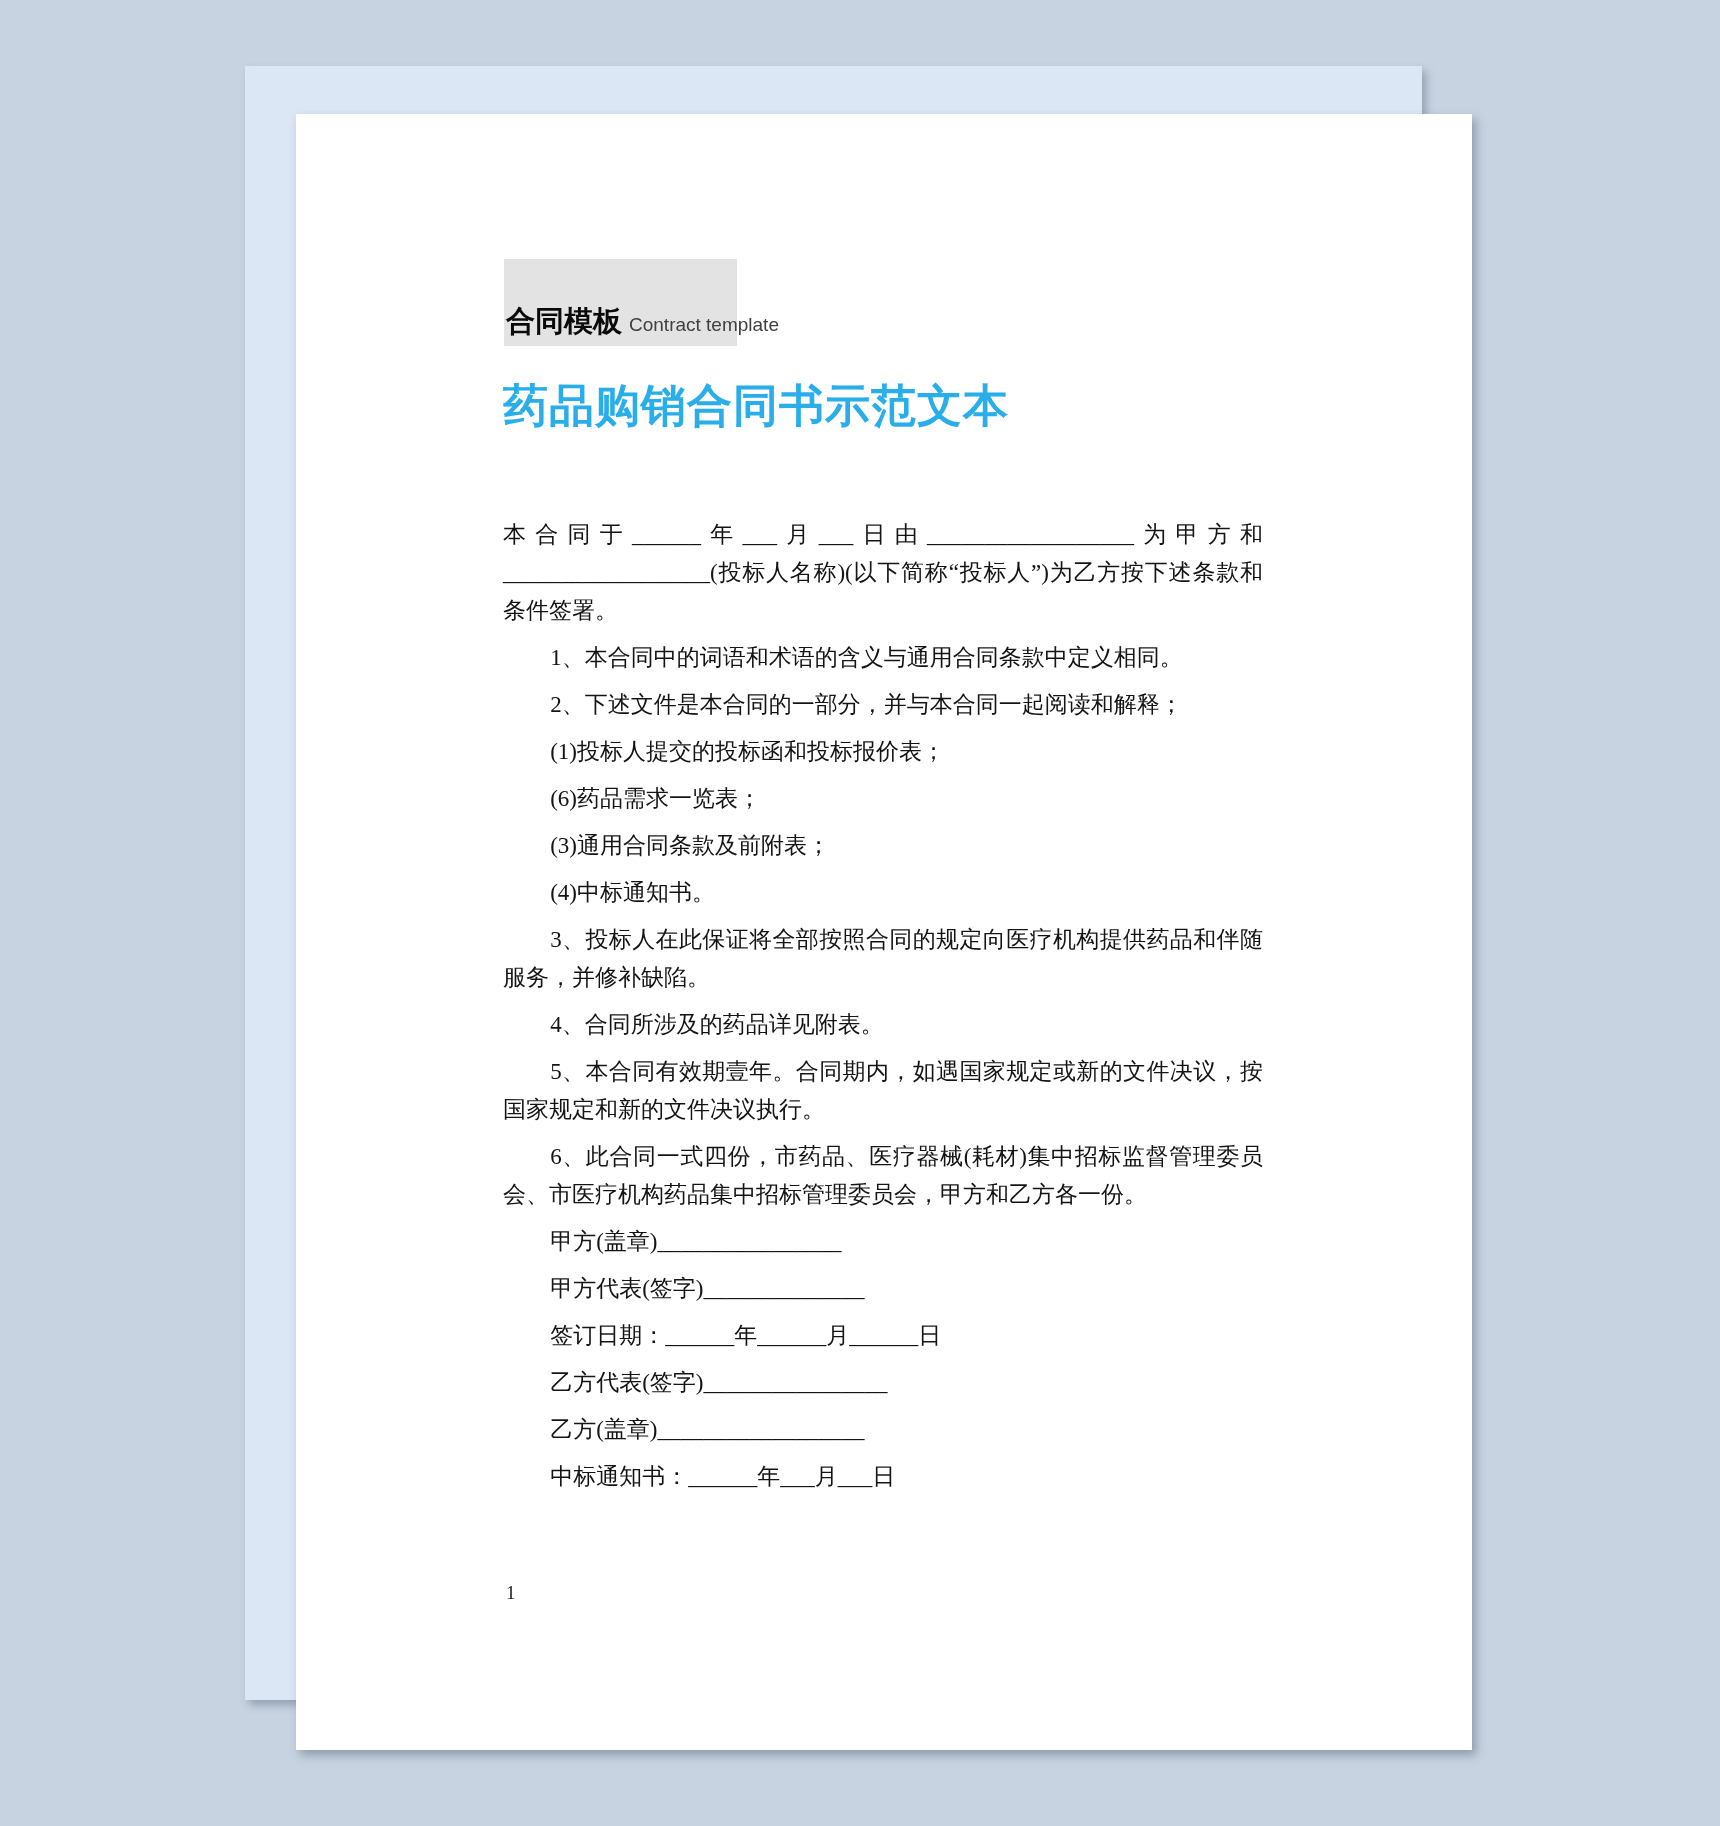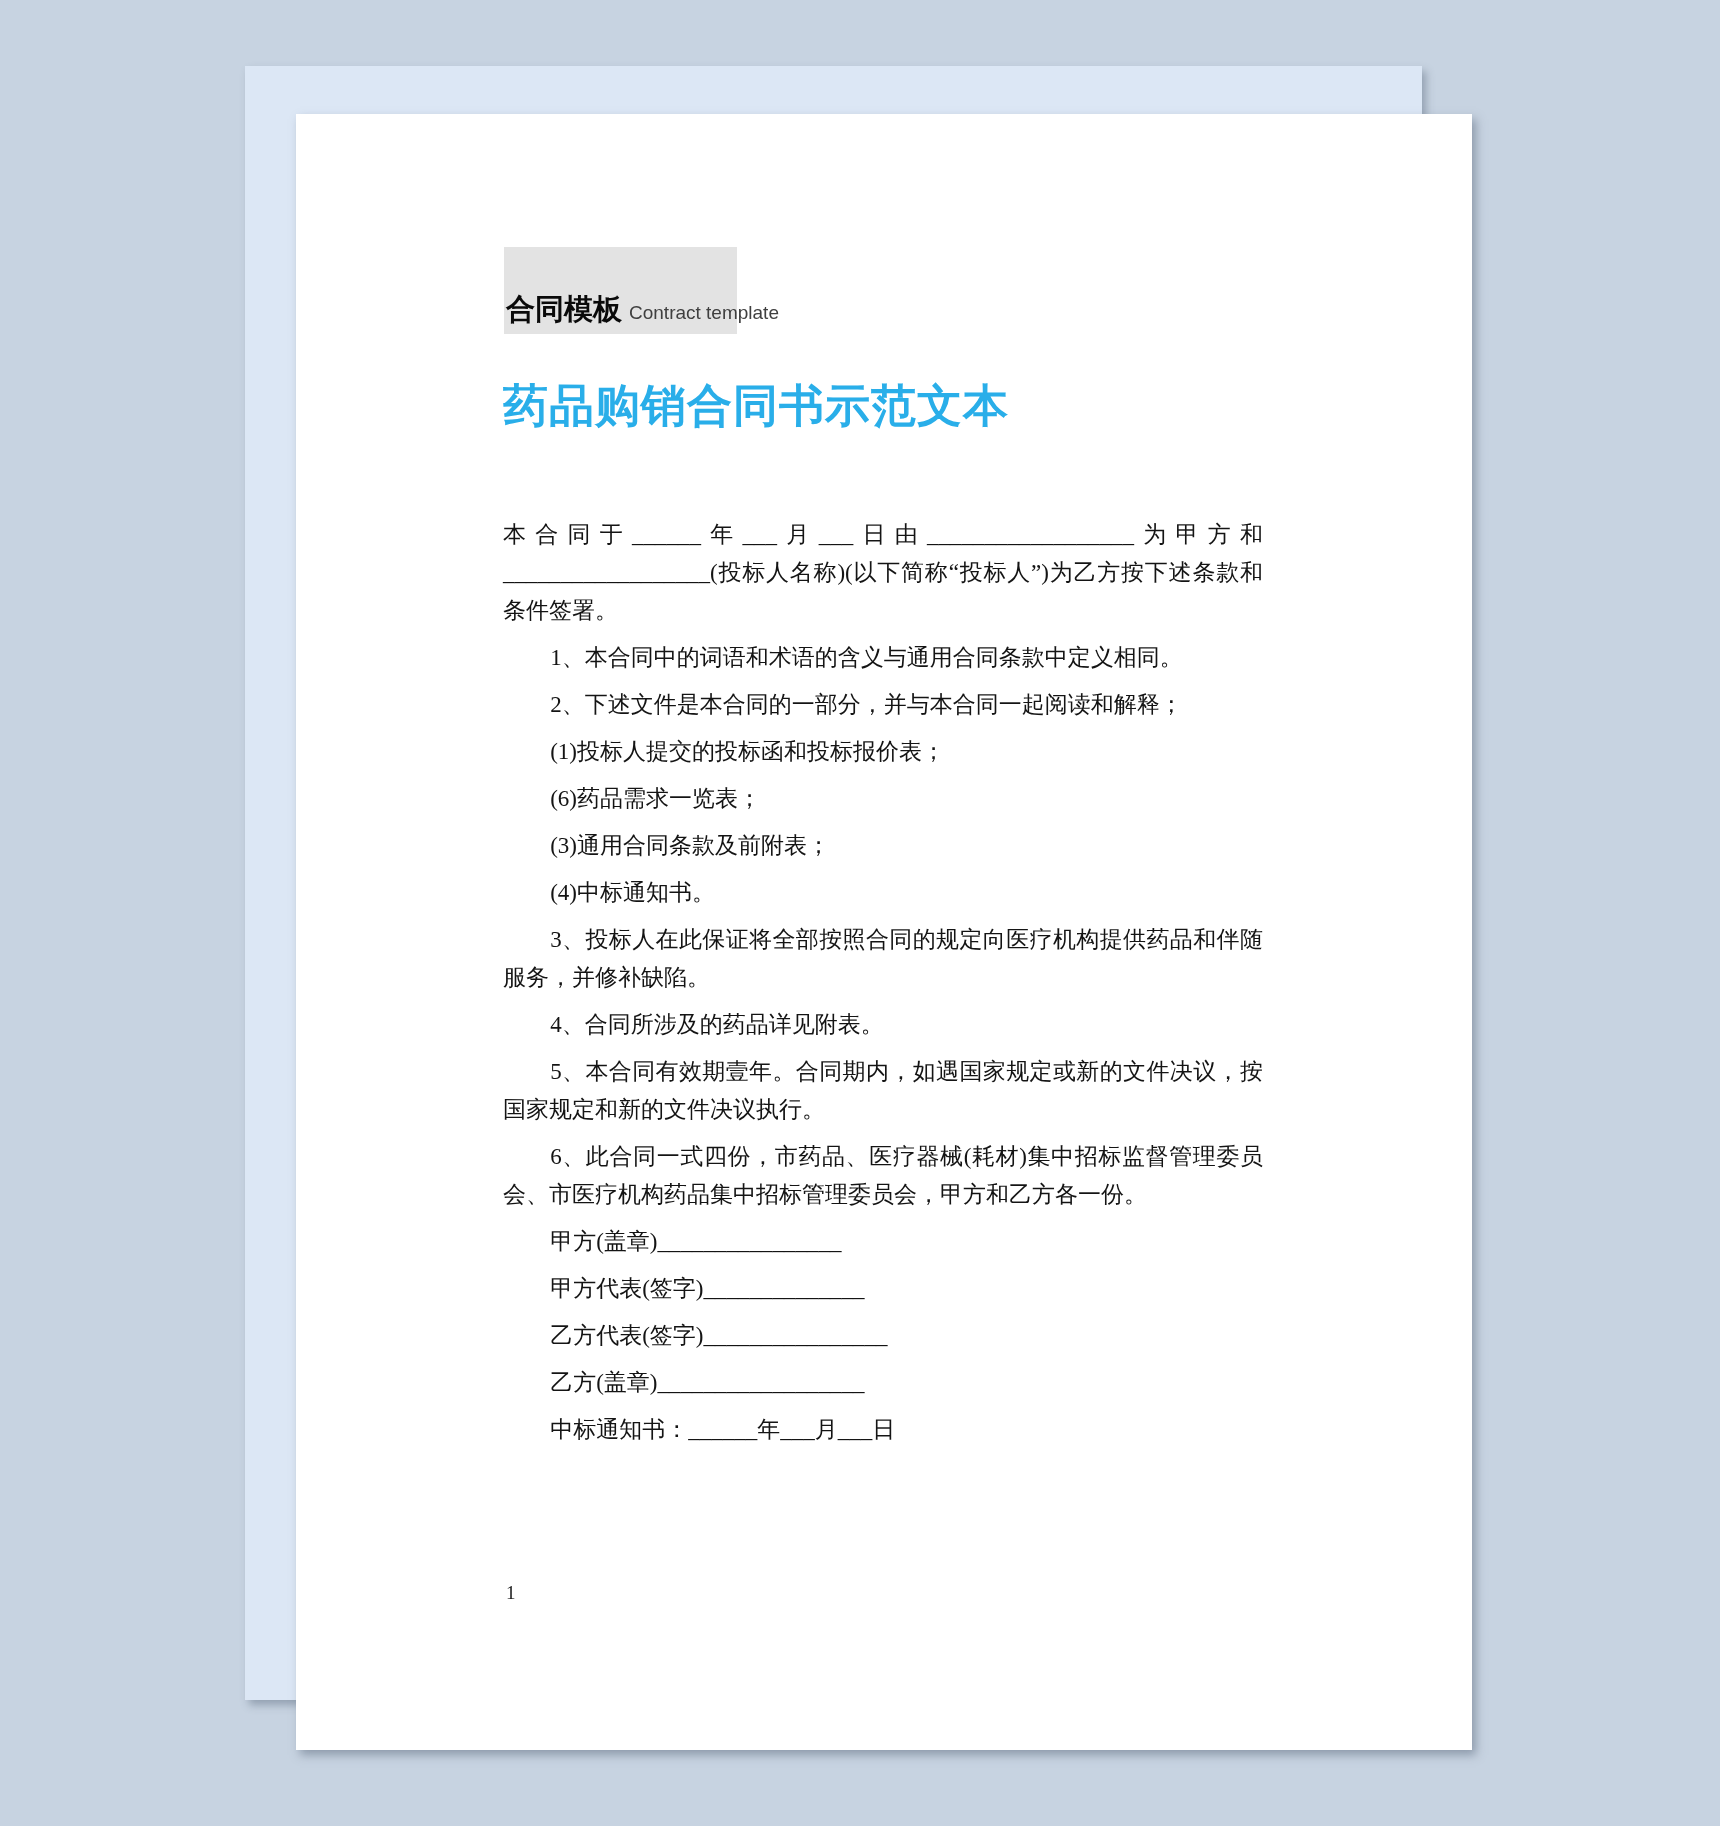--- a/index.html
+++ b/index.html
@@ -28,21 +28,21 @@
     left: 296px;
     top: 114px;
     width: 1176px;
     height: 1636px;
     background: var(--front-page-bg, #ffffff);
     box-shadow: 4px 5px 9px rgba(85, 100, 120, 0.5);
   }
   .badge {
     position: absolute;
     left: 208px;
-    top: 133px;
+    top: 145px;
     width: 233px;
     height: 87px;
     background: var(--badge-bg, #e3e3e3);
     box-sizing: border-box;
     display: flex;
     align-items: flex-end;
     padding: 0 4px 10px 2px;
     white-space: nowrap;
   }
   .badge-zh {
@@ -117,20 +117,21 @@
       <p class="para indent">(1)投标人提交的投标函和投标报价表；</p>
       <p class="para indent">(6)药品需求一览表；</p>
       <p class="para indent">(3)通用合同条款及前附表；</p>
       <p class="para indent">(4)中标通知书。</p>
       <p class="para indent">3、投标人在此保证将全部按照合同的规定向医疗机构提供药品和伴随服务，并修补缺陷。</p>
       <p class="para indent">4、合同所涉及的药品详见附表。</p>
       <p class="para indent">5、本合同有效期壹年。合同期内，如遇国家规定或新的文件决议，按国家规定和新的文件决议执行。</p>
       <p class="para indent">6、此合同一式四份，市药品、医疗器械(耗材)集中招标监督管理委员会、市医疗机构药品集中招标管理委员会，甲方和乙方各一份。</p>
       <p class="para indent">甲方(盖章)________________</p>
       <p class="para indent">甲方代表(签字)______________</p>
+      <p class="para indent">签订日期：______年______月______日</p>
       <p class="para indent">乙方代表(签字)________________</p>
       <p class="para indent">乙方(盖章)__________________</p>
       <p class="para indent">中标通知书：______年___月___日</p>
     </div>
 
   <div class="page-number">1</div>
 
 </div>
 
 </body></html>

